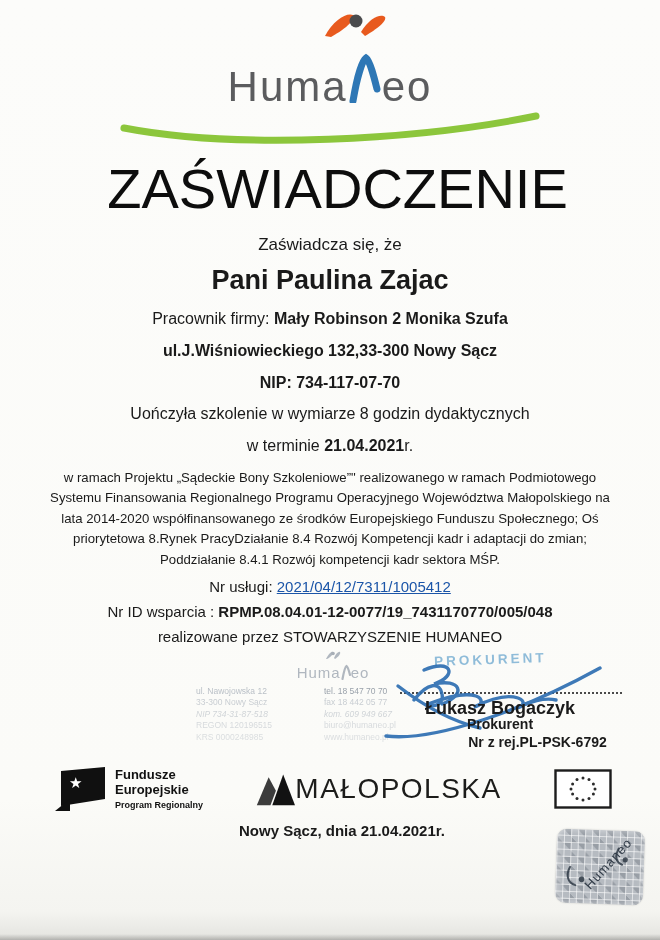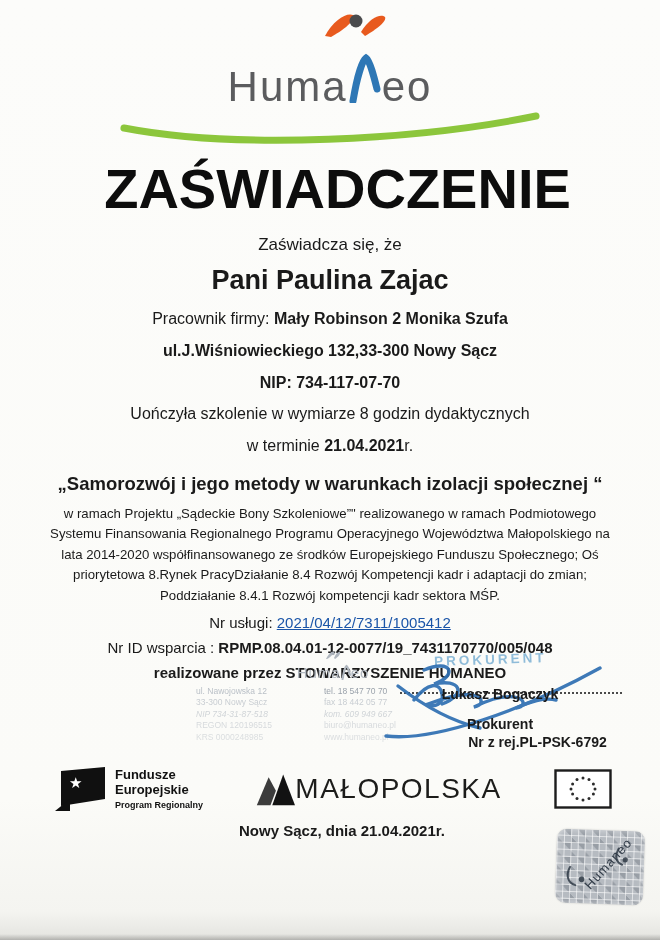--- a/index.html
+++ b/index.html
@@ -12,31 +12,31 @@
 
   
   .logo{position:relative;width:330px;margin:0 auto;padding-top:14px;height:96px;}
   .logo-row{position:absolute;left:0;right:0;bottom:2px;display:flex;justify-content:center;align-items:flex-end;}
   .logo-txt{font-size:42px;line-height:1;color:#5b5c5e;letter-spacing:2px;font-weight:400;}
   .logo-caret{margin:0 1px 1px 1px;}
   .logo-figure{position:absolute;left:158px;top:10px;}
   .swoosh{display:block;margin:0 auto;}
 
   
-  .title{font-size:56px;font-weight:700;letter-spacing:0px;margin:4px 0 0 0;color:#0d0d0d;padding-left:15px;}
+  .title{font-size:56px;font-weight:400;letter-spacing:0px;margin:4px 0 0 0;color:#0d0d0d;padding-left:15px;}
   .intro{font-size:17px;margin:14px 0 0 0;}
   .person{font-size:27px;font-weight:700;margin:10px 0 0 0;}
   .line{font-size:16px;margin:7px 0 0 0;line-height:1.55;}
   .line.mt{margin-top:11px;}
   .b{font-weight:700;}
   .course{font-size:18.5px;font-weight:700;margin:14px 0 0 0;}
   .desc{font-size:13.2px;line-height:1.55;width:575px;margin:9px auto 0 auto;}
   .nr{font-size:15px;margin:8px 0 0 0;}
   .svc-link{color:#1b55a8;font-weight:400;text-decoration:underline;}
-  .realized{font-size:15px;font-weight:700;margin:8px 0 0 0;}
+  .realized{font-size:15px;font-weight:400;margin:8px 0 0 0;}
 
   
   .stamp{position:absolute;left:196px;top:650px;width:270px;font-size:8.5px;color:#b3bac2;text-align:left;}
   .stamp-logo{position:absolute;left:82px;top:0px;width:110px;text-align:center;color:#b0b7bf;}
   .stamp-logo .slg-row{display:flex;justify-content:center;align-items:flex-end;}
   .stamp-logo .slg-txt{font-size:15px;letter-spacing:1px;line-height:1;}
   .stamp-cols{position:absolute;top:36px;left:0;right:0;display:flex;}
   .stamp-col{width:128px;line-height:1.35;}
   .stamp-col div:nth-child(1){opacity:.9;}
   .stamp-col div:nth-child(2){opacity:.7;}
@@ -44,21 +44,21 @@
   .stamp-col div:nth-child(4){opacity:.5;}
   .stamp-col div:nth-child(5){opacity:.45;}
   .stamp-col.right div:nth-child(1){opacity:1;color:#9aa2ab;}
 
   
   .sigblock{position:absolute;left:400px;top:650px;width:225px;text-align:center;}
   .prokurent-stamp{position:absolute;left:34px;top:2px;color:#8fbcd9;font-size:13.5px;letter-spacing:3px;
                    font-weight:600;transform:rotate(-2deg);}
   .dotline{position:absolute;left:0;top:42px;width:222px;border-bottom:2px dotted #4a4a4a;}
   .sig-svg{position:absolute;left:-16px;top:-2px;}
-  .sig-name{position:absolute;left:0;width:200px;top:36px;font-size:14px;font-weight:700;}
+  .sig-name{position:absolute;left:0;width:200px;top:48px;font-size:18px;font-weight:700;}
   .sig-title{position:absolute;left:0;width:200px;top:66px;font-size:14px;font-weight:700;}
   .sig-reg{position:absolute;left:50px;width:175px;top:84px;font-size:14px;font-weight:700;text-align:center;}
 
   
   .logos{position:absolute;left:55px;right:48px;top:766px;display:flex;justify-content:space-between;align-items:center;}
   .fe{display:flex;align-items:center;gap:8px;text-align:left;}
   .fe-name{font-size:13px;font-weight:700;line-height:1.12;color:#111;}
   .fe-sub{font-size:9px;font-weight:700;margin-top:2px;color:#111;}
   .malo{display:flex;align-items:center;}
   .malo-txt{font-size:28px;letter-spacing:1.5px;color:#1c1c1a;font-weight:500;}
@@ -108,21 +108,20 @@
 
   <div class="center">
     <h1 class="title">ZAŚWIADCZENIE</h1>
     <p class="intro">Zaświadcza się, że</p>
     <p class="person">Pani Paulina Zajac</p>
     <p class="line mt"><span>Pracownik firmy: </span><span class="b">Mały Robinson 2 Monika Szufa</span></p>
     <p class="line b">ul.J.Wiśniowieckiego 132,33-300 Nowy Sącz</p>
     <p class="line b">NIP: 734-117-07-70</p>
     <p class="line">Uończyła szkolenie w wymiarze 8 godzin dydaktycznych</p>
     <p class="line"><span>w terminie </span><span class="b">21.04.2021</span><span>r.</span></p>
-    <p class="course">„Samorozwój i jego metody w warunkach izolacji społecznej “</p>
     <p class="desc">w ramach Projektu „Sądeckie Bony Szkoleniowe”" realizowanego w ramach Podmiotowego Systemu Finansowania Regionalnego Programu Operacyjnego Województwa Małopolskiego na lata 2014-2020 współfinansowanego ze środków Europejskiego Funduszu Społecznego; Oś priorytetowa 8.Rynek PracyDziałanie 8.4 Rozwój Kompetencji kadr i adaptacji do zmian; Poddziałanie 8.4.1 Rozwój kompetencji kadr sektora MŚP.</p>
     <p class="nr"><span>Nr usługi: </span><a class="svc-link">2021/04/12/7311/1005412</a></p>
     <p class="nr"><span>Nr ID wsparcia : </span><span class="b">RPMP.08.04.01-12-0077/19_7431170770/005/048</span></p>
     <p class="realized">realizowane przez STOWARZYSZENIE HUMANEO</p>
   </div>
 
   <div class="stamp">
     <div class="stamp-logo">
       <svg width="16" height="12" viewBox="0 0 16 12">
         <path d="M1 9 C4 3 7 1 8 2 C9 3 6 7 2 9 Z" fill="#b0b7bf"></path>

